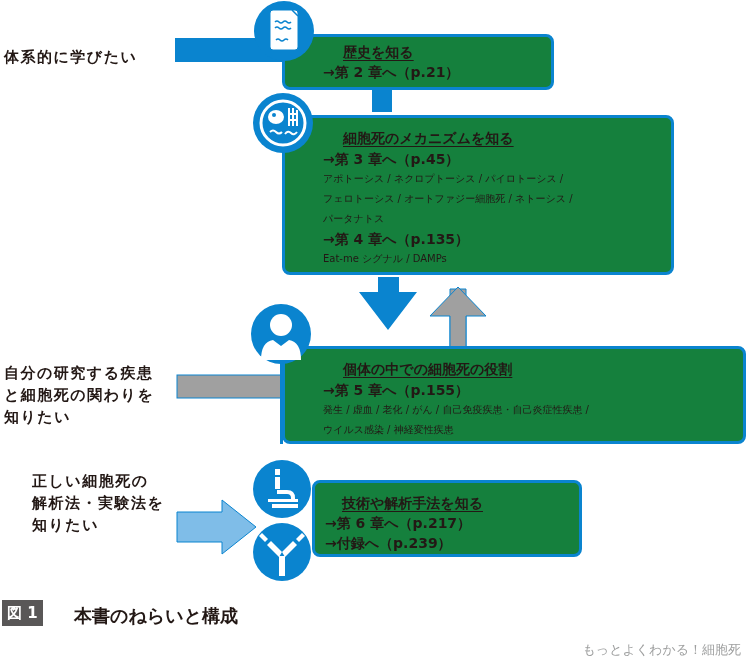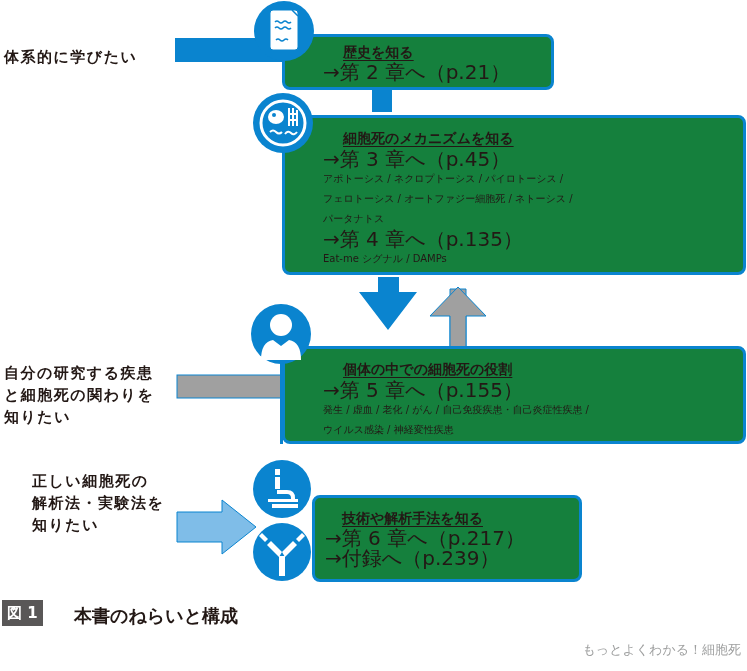--- a/index.html
+++ b/index.html
@@ -2,21 +2,21 @@
 <html><head>
 <meta charset="utf-8">
 <style>
   html, body { margin: 0; padding: 0; background: #ffffff; }
   body { width: 747px; height: 671px; position: relative; overflow: hidden;
          font-family: "DejaVu Sans", "Liberation Sans", sans-serif; color: #231815; }
   .abs { position: absolute; }
   .left-label { font-weight: bold; font-size: 15px; line-height: 22px; letter-spacing: 1.5px; white-space: nowrap; }
   .box { position: absolute; border: 3px solid #0a84cf; border-radius: 8px; background: #15803d; box-sizing: border-box; }
   .box .title { font-weight: bold; font-size: 14px; text-decoration: underline; text-underline-offset: 3px; white-space: nowrap; }
-  .box .ref { font-weight: normal; font-size: 20px; white-space: nowrap; }
+  .box .ref { font-weight: bold; font-size: 14px; white-space: nowrap; }
   .box .items { font-size: 10px; white-space: nowrap; }
   .line { line-height: 20px; }
   .caption-badge { background: #595757; color: #fff; font-weight: bold; font-size: 15px;
                    padding: 0 5px; height: 26px; line-height: 26px; }
   .caption-title { font-weight: bold; font-size: 18px; }
   .footer { color: #9fa0a0; font-size: 13px; }
   svg { position: absolute; left: 0; top: 0; }
 </style>
 </head>
 <body>
@@ -51,38 +51,38 @@
   <div>正しい細胞死の</div>
   <div>解析法・実験法を</div>
   <div>知りたい</div>
 </div>
 
 <div class="box" style="left:282px; top:34px; width:272px; height:56px;">
   <div style="position:absolute; left:58px; top:5px;" class="title line">歴史を知る</div>
   <div style="position:absolute; left:38px; top:25px;" class="ref line">→第 2 章へ（p.21）</div>
 </div>
 
-<div class="box" style="left:282px; top:115px; width:464px; height:160px;padding-left:32px;">
+<div class="box" style="left:282px; top:115px; width:392px; height:160px;padding-left:32px;">
   <div style="position:absolute; left:58px; top:10px;" class="title line">細胞死のメカニズムを知る</div>
   <div style="position:absolute; left:38px; top:31px;" class="ref line">→第 3 章へ（p.45）</div>
   <div style="position:absolute; left:38px; top:51px;" class="items line">アポトーシス / ネクロプトーシス / パイロトーシス /</div>
   <div style="position:absolute; left:38px; top:71px;" class="items line">フェロトーシス / オートファジー細胞死 / ネトーシス /</div>
   <div style="position:absolute; left:38px; top:91px;" class="items line">パータナトス</div>
   <div style="position:absolute; left:38px; top:111px;" class="ref line">→第 4 章へ（p.135）</div>
   <div style="position:absolute; left:38px; top:131px;" class="items line">Eat-me シグナル / DAMPs</div>
 </div>
 
 <div class="box" style="left:282px; top:346px; width:464px; height:98px;">
   <div style="position:absolute; left:58px; top:10px;" class="title line">個体の中での細胞死の役割</div>
   <div style="position:absolute; left:38px; top:31px;" class="ref line">→第 5 章へ（p.155）</div>
   <div style="position:absolute; left:38px; top:51px;" class="items line">発生 / 虚血 / 老化 / がん / 自己免疫疾患・自己炎症性疾患 /</div>
   <div style="position:absolute; left:38px; top:71px;" class="items line">ウイルス感染 / 神経変性疾患</div>
 </div>
 
-<div class="box" style="left:312px; top:495px; width:270px; height:87px;">
+<div class="box" style="left:312px; top:480px; width:270px; height:77px;">
   <div style="position:absolute; left:27px; top:10px;" class="title line">技術や解析手法を知る</div>
   <div style="position:absolute; left:10px; top:30px;" class="ref line">→第 6 章へ（p.217）</div>
   <div style="position:absolute; left:10px; top:50px;" class="ref line">→付録へ（p.239）</div>
 </div>
 
 <svg width="747" height="671" style="pointer-events:none;">
   <g>
     <circle cx="284" cy="31" r="30" fill="#0a84cf"></circle>
     <rect x="270" y="10" width="28" height="40" rx="3" fill="#fff" stroke="#0a84cf" stroke-width="1"></rect>
     <path d="M292 10 L298 16" stroke="#0a84cf" stroke-width="1.5"></path>

